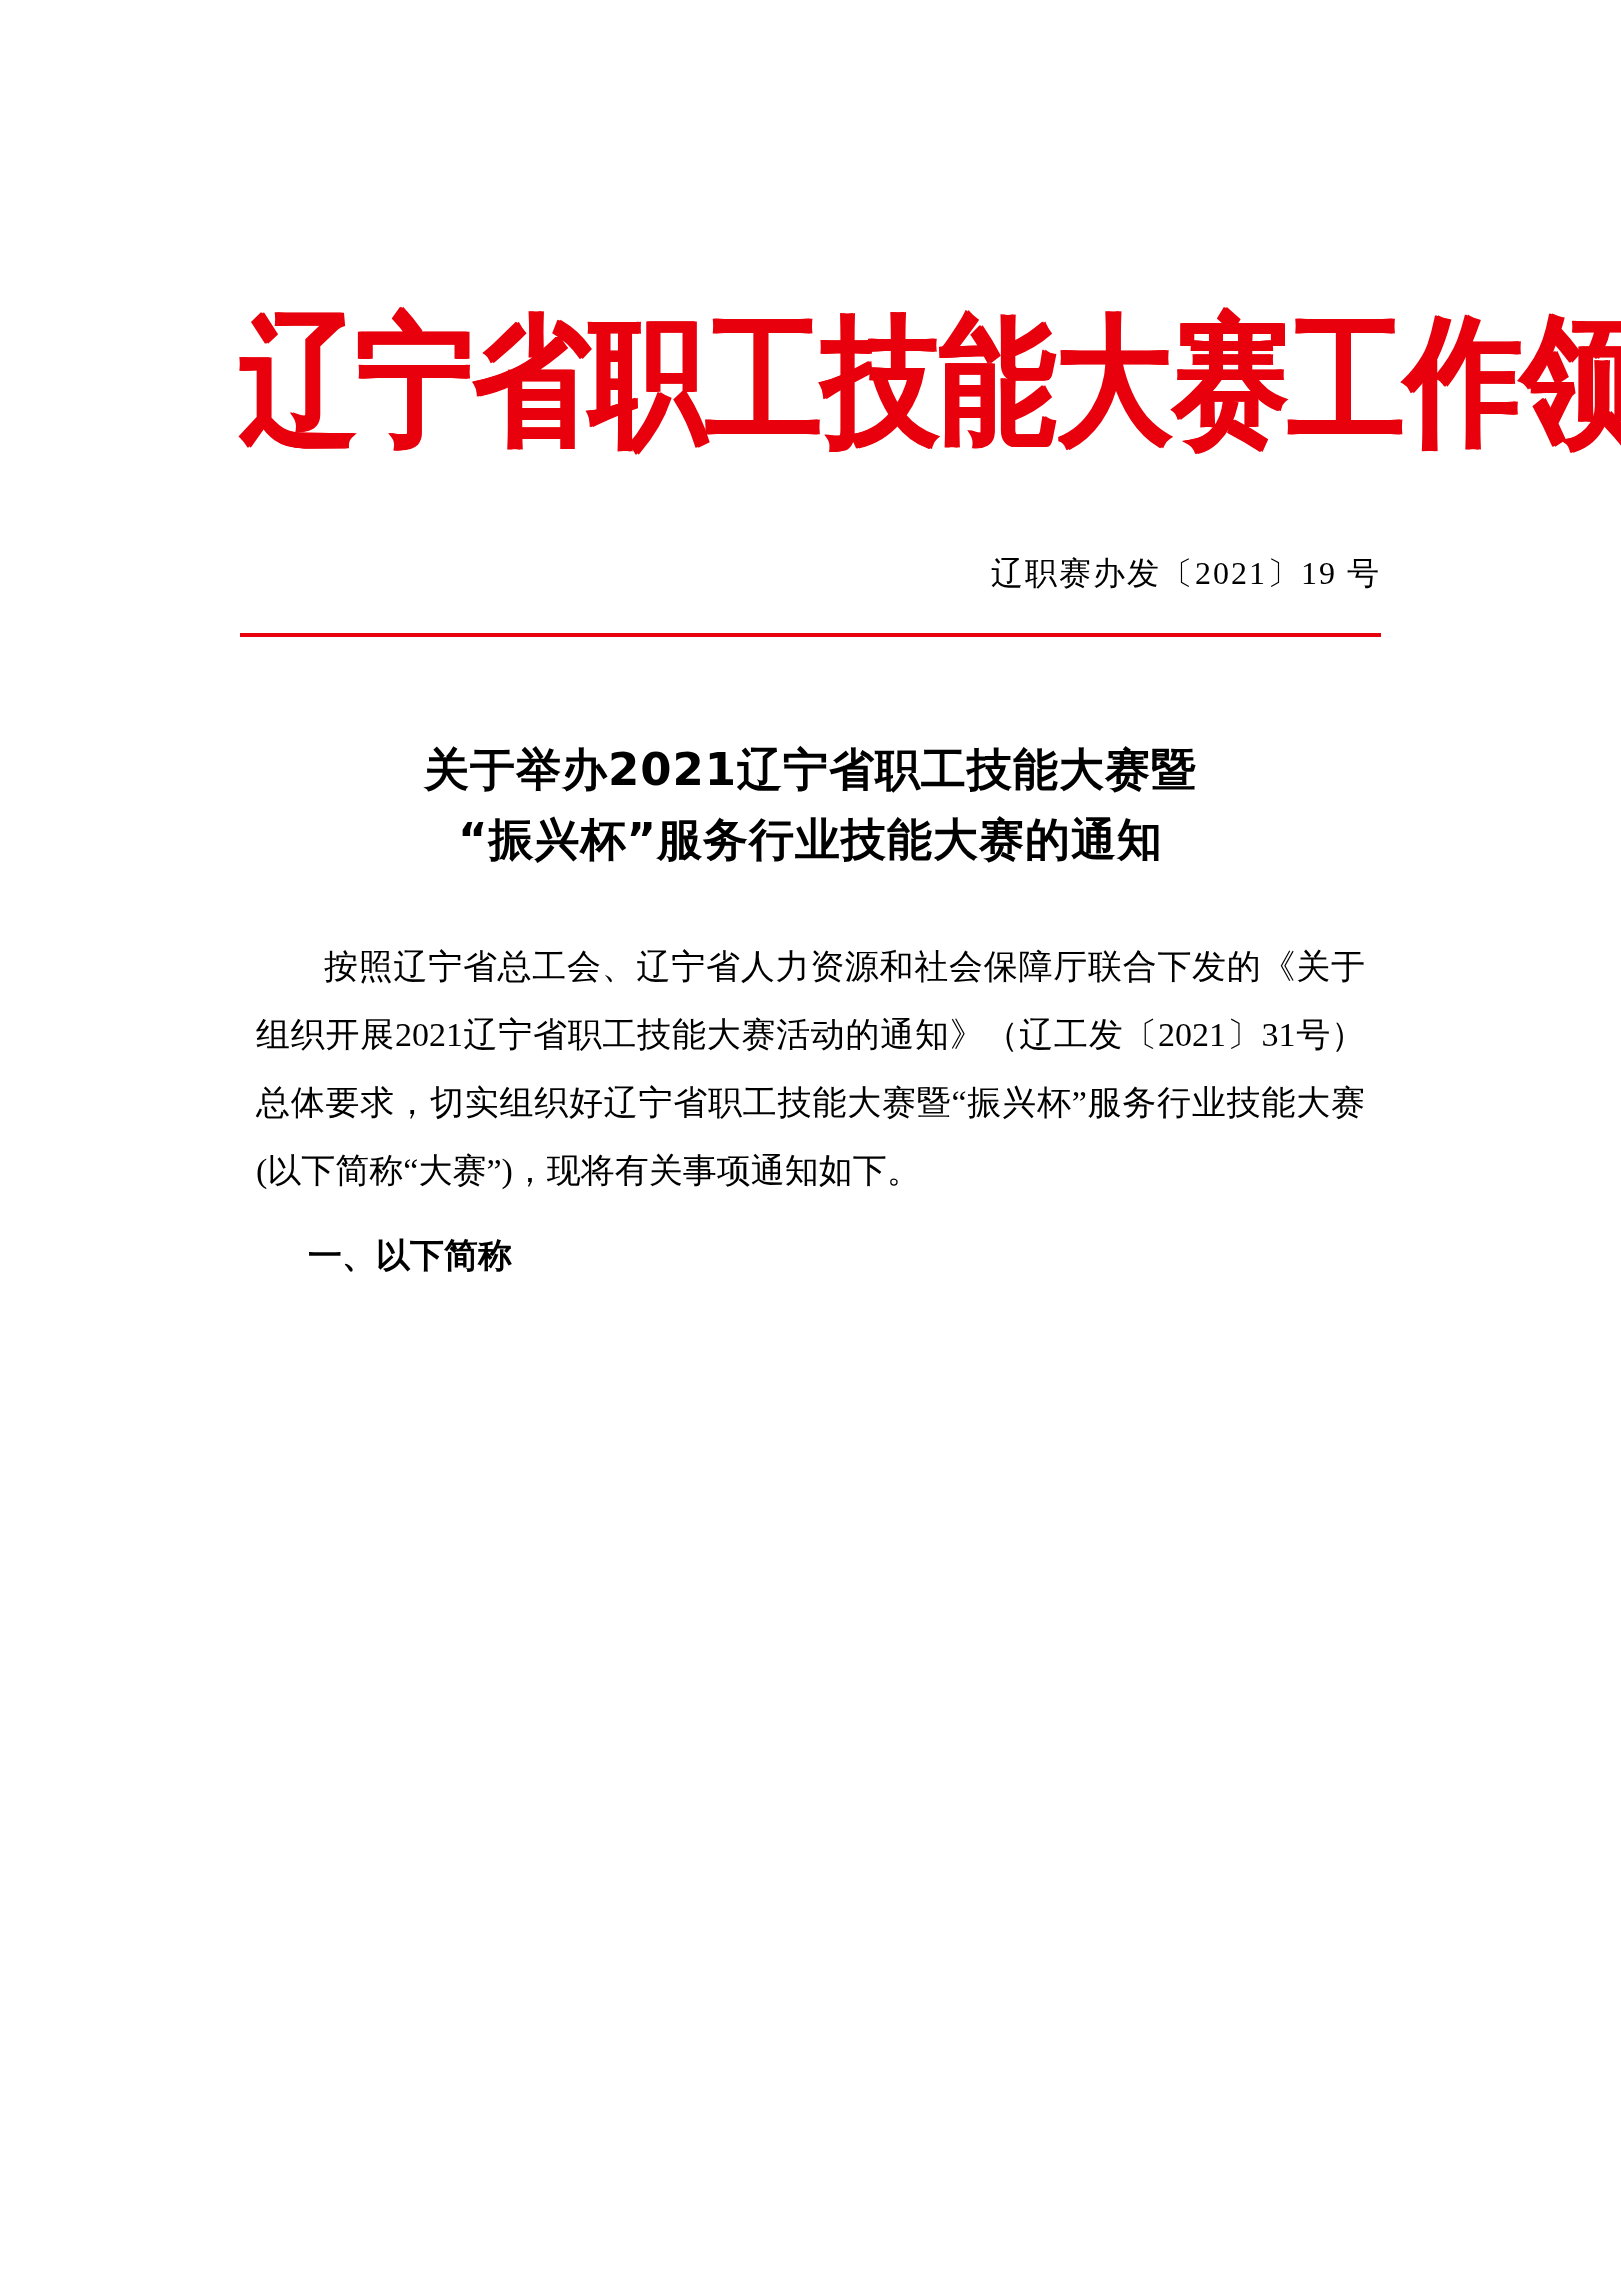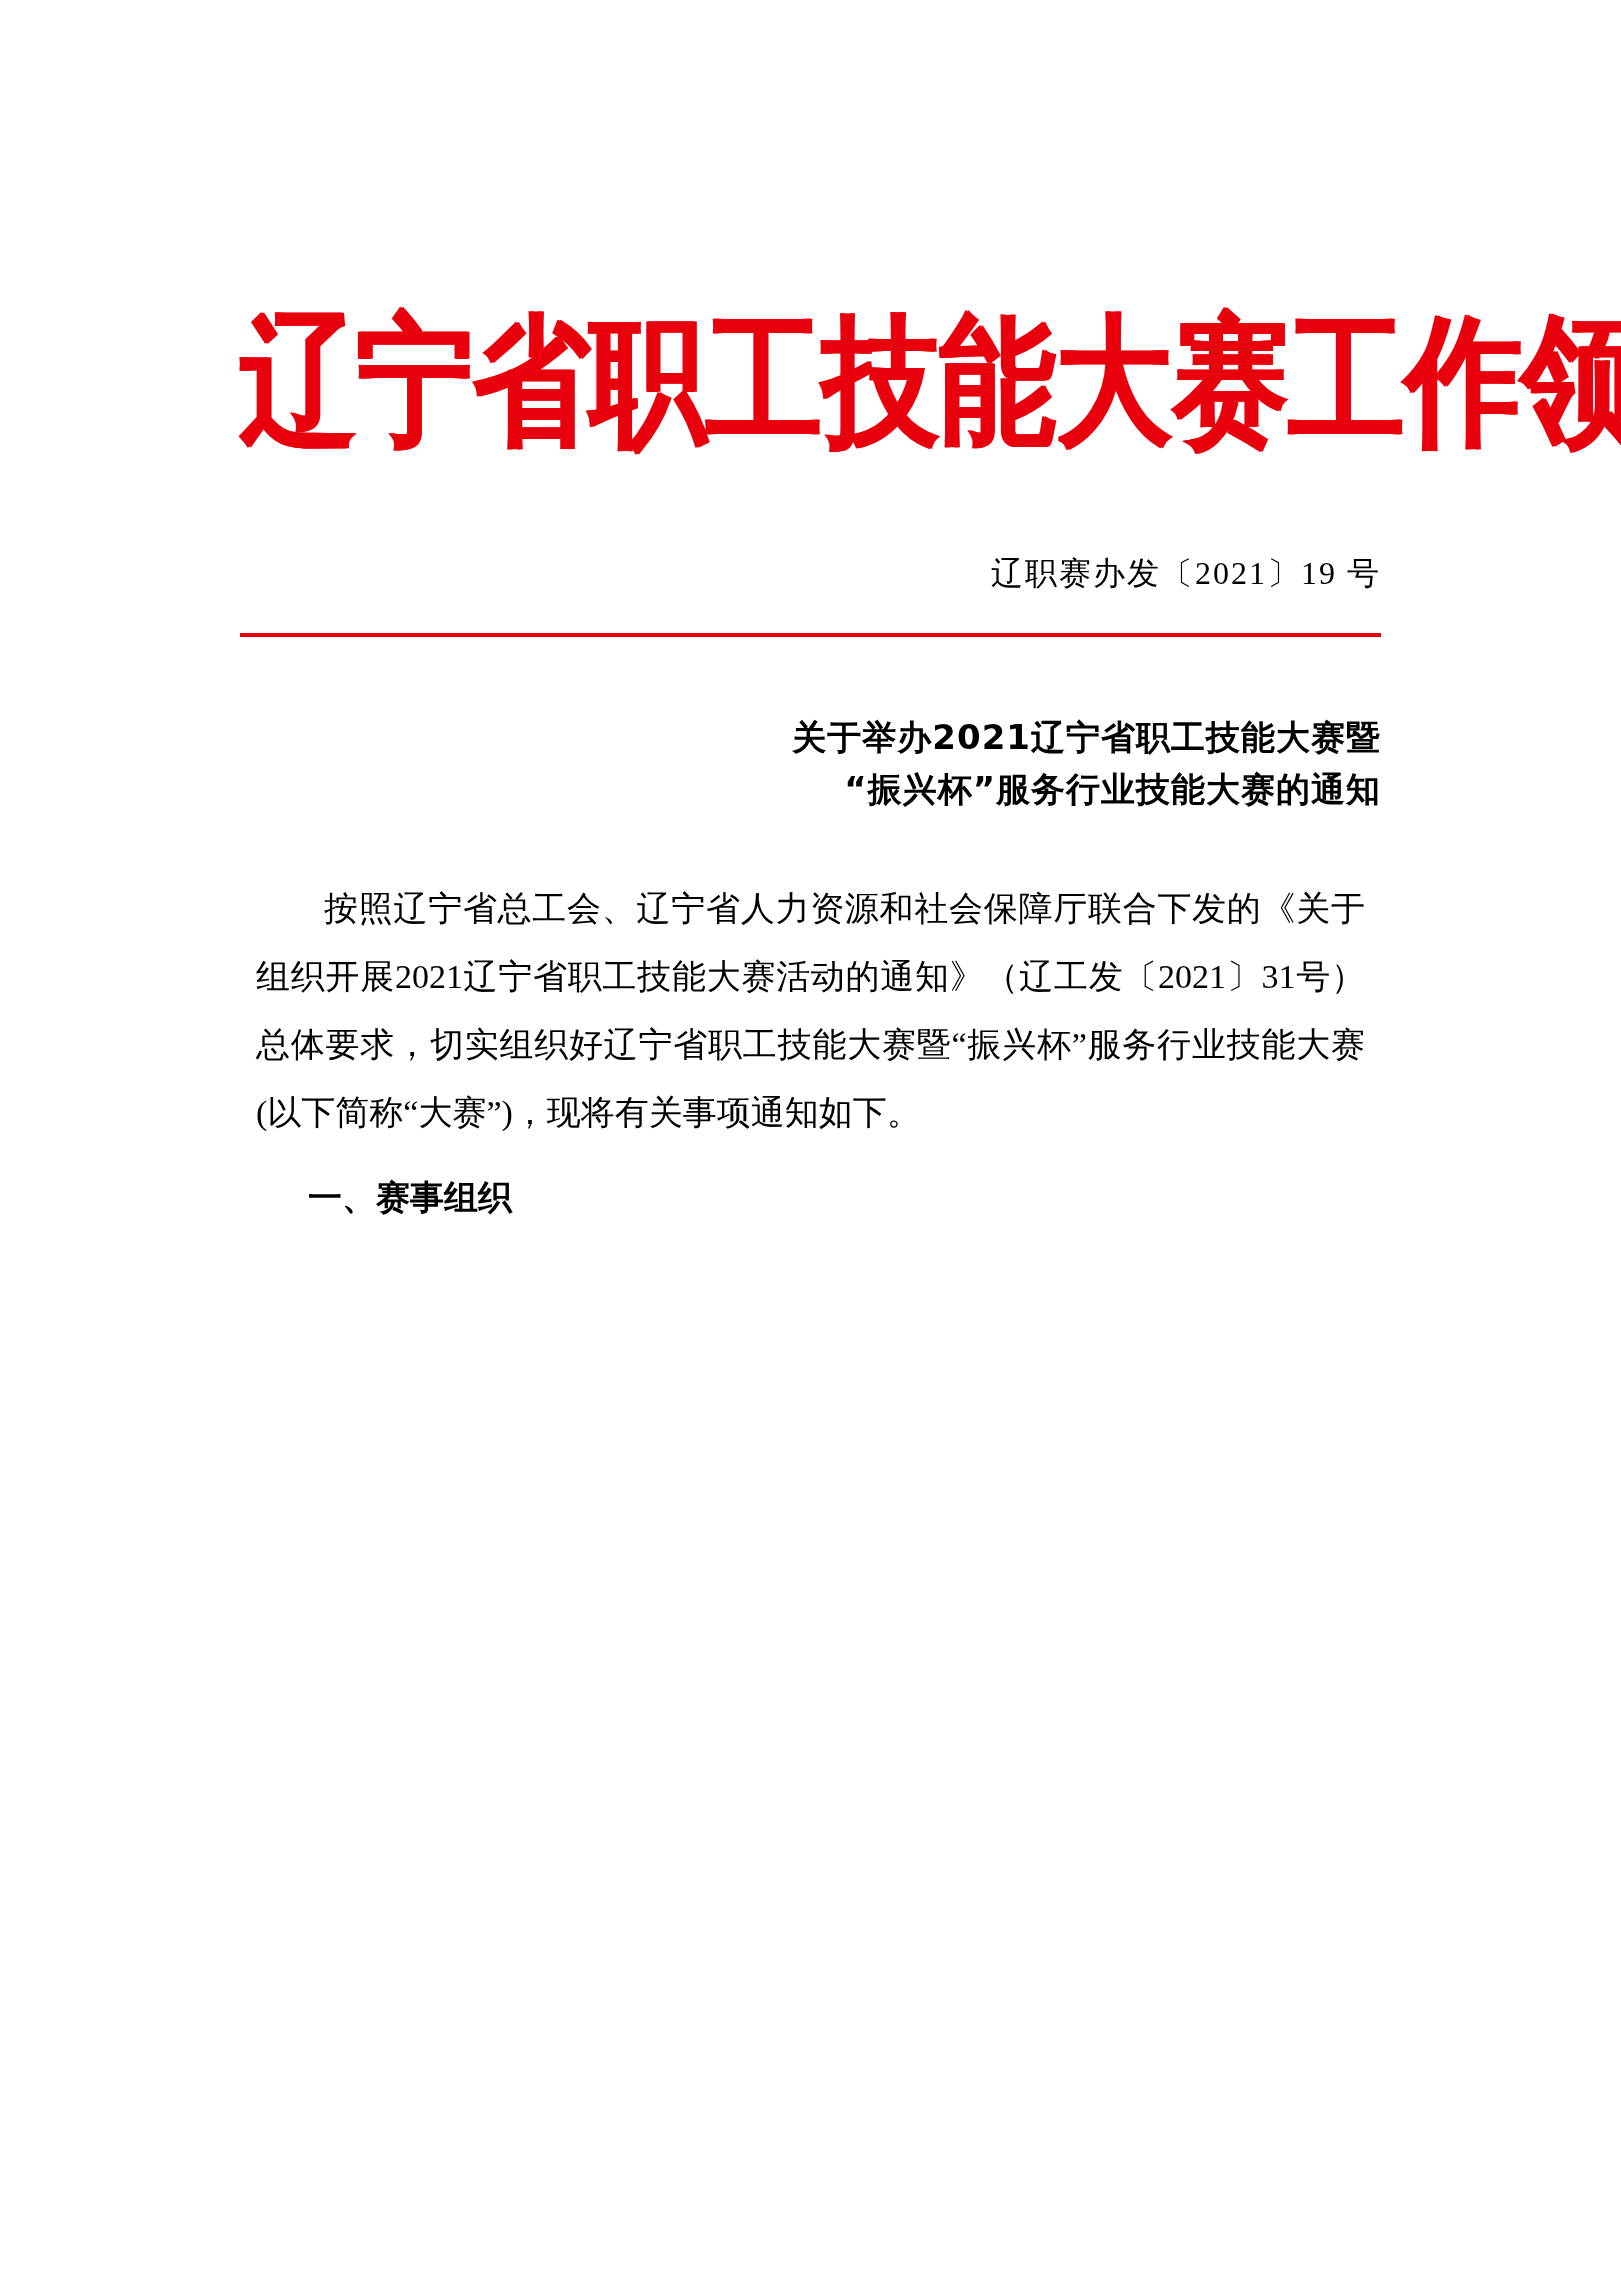--- a/index.html
+++ b/index.html
@@ -52,23 +52,23 @@
   
   .red-rule {
     margin-top: 37px;
     height: 3.9px;
     background: #e8000d;
     width: 100%;
   }
 
   
   .doc-title {
-    margin-top: 74px;
-    text-align: right;
-    font-size: 34px;
+    margin-top: 98px;
+    text-align: center;
+    font-size: 45px;
     font-weight: bold;
     line-height: 1.55;
     font-family: "DejaVu Sans", "Liberation Sans", sans-serif;
     letter-spacing: 1px;
   }
   .doc-title .line {
     display: block;
   }
 
   
@@ -106,17 +106,17 @@
 
   <div class="red-rule"></div>
 
   <div class="doc-title">
     <span class="line">关于举办2021辽宁省职工技能大赛暨</span>
     <span class="line">“振兴杯”服务行业技能大赛的通知</span>
   </div>
 
   <div class="body-text">
     <p class="para">按照辽宁省总工会、辽宁省人力资源和社会保障厅联合下发的《关于组织开展2021辽宁省职工技能大赛活动的通知》（辽工发〔2021〕31号）总体要求，切实组织好辽宁省职工技能大赛暨“振兴杯”服务行业技能大赛(以下简称“大赛”)，现将有关事项通知如下。</p>
-    <p class="section-heading">一、赛事组织</p>
+    <p class="section-heading">一、以下简称</p>
   </div>
 
 </div>
 
 
 </body></html>

